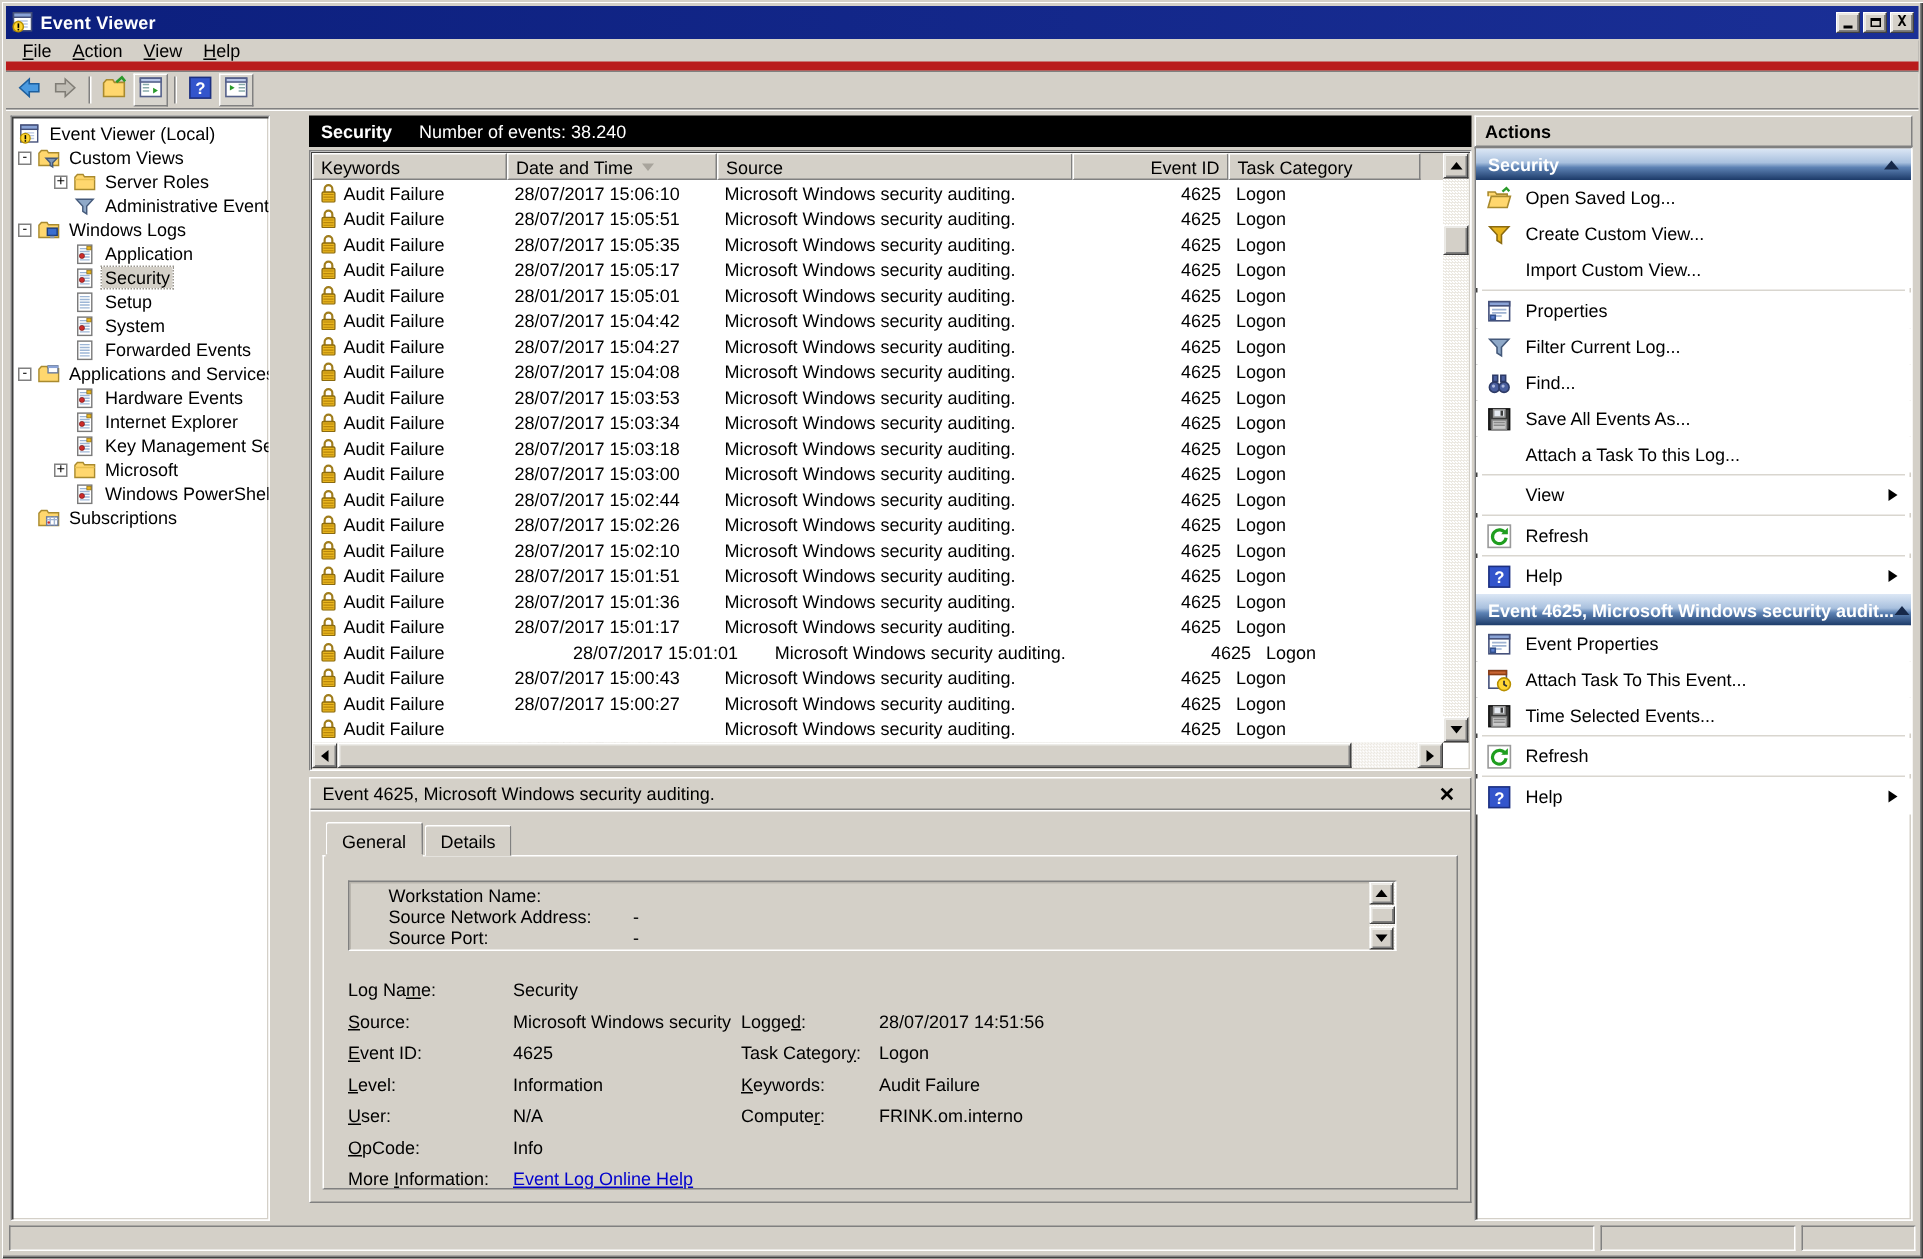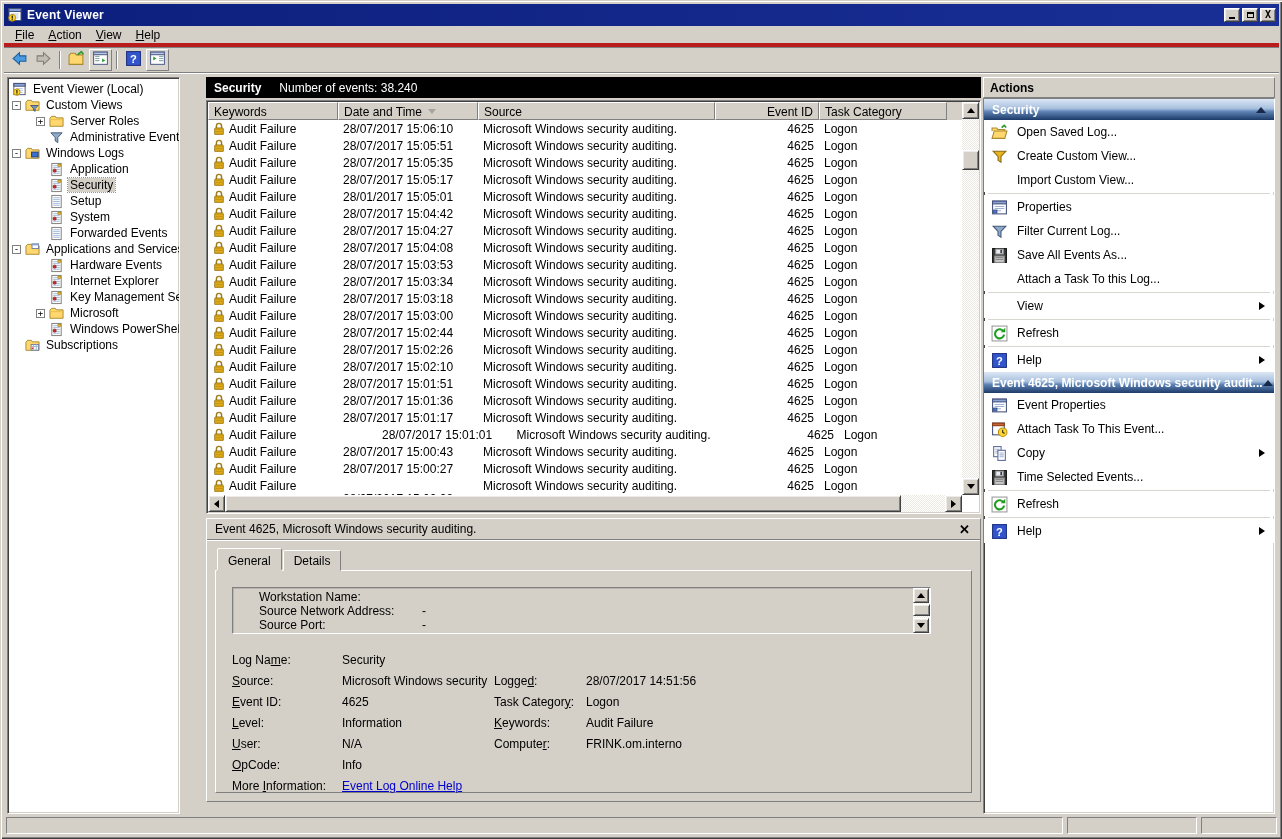--- a/index.html
+++ b/index.html
@@ -18,21 +18,21 @@
   .winbtns { margin-left:auto; display:flex; gap:2px; }
   .winbtn { width:16px; height:14px; background:#d4d0c8; border:1px solid;
     border-color:#fff #404040 #404040 #fff; box-shadow:inset 1px 1px 0 #ecebe7, inset -1px -1px 0 #808080;
     display:flex; align-items:center; justify-content:center; font-size:9px; font-weight:bold; line-height:1; }
   .glyph-min { align-self:flex-end; margin-bottom:2px; width:6px; border-bottom:2px solid #000; }
   .glyph-max { width:7px; height:6px; border:1px solid #000; border-top:2px solid #000; }
   .glyph-close { font-size:10px; font-weight:bold; font-family:"DejaVu Sans Mono",monospace; }
 
   
   .menubar { position:absolute; left:3px; top:25px; right:3px; height:21px; background:#d4d0c8;
-    display:flex; align-items:center; padding-left:4px; border-bottom:4px solid #b91c1c; box-shadow:0 1px 0 #808080; }
+    display:flex; align-items:center; padding-left:4px; border-bottom:6px solid #b91c1c; box-shadow:0 1px 0 #808080; }
   .menuitem { padding:2px 7px; }
   .menuitem u { text-decoration:underline; }
   .toolbar { position:absolute; left:3px; top:47px; right:3px; height:25px; background:#d4d0c8;
     display:flex; align-items:center; padding-left:4px; gap:1px; border-bottom:1px solid #808080; box-shadow:0 1px 0 #fff; }
   .tbtn { width:23px; height:22px; display:flex; align-items:center; justify-content:center; }
   .tbtn.toggled { border:1px solid; border-color:#fff #808080 #808080 #fff; background:#d8d5ce; }
   .tsep { width:2px; height:18px; margin:0 3px; border-left:1px solid #808080; border-right:1px solid #fff; }
   .tbtn svg { width:17px; height:17px; }
 
   
@@ -855,20 +855,30 @@
         <span>Properties</span>
       </div>
       <div class="action-item">
         <span class="aicon"><svg viewBox="0 0 16 16">
             <path d="M2 3h12l-4.6 5v5.4l-2.8-1.8V8z" fill="#8fa9c8" stroke="#44597a"></path>
           </svg></span>
         <span>Filter Current Log...</span>
       </div>
       <div class="action-item">
         <span class="aicon"><svg viewBox="0 0 16 16">
+            <path d="M4 3h3v4H4zM9 3h3v4H9z" fill="#4a5f9e" stroke="#2c3a66"></path>
+            <circle cx="5" cy="10.5" r="3.2" fill="#4a5f9e" stroke="#2c3a66"></circle>
+            <circle cx="11" cy="10.5" r="3.2" fill="#4a5f9e" stroke="#2c3a66"></circle>
+            <circle cx="4.4" cy="9.8" r="1" fill="#aebbdf"></circle>
+            <circle cx="10.4" cy="9.8" r="1" fill="#aebbdf"></circle>
+          </svg></span>
+        <span>Find...</span>
+      </div>
+      <div class="action-item">
+        <span class="aicon"><svg viewBox="0 0 16 16">
             <rect x="1.5" y="1.5" width="13" height="13" fill="#3a3a3a" stroke="#111"></rect>
             <rect x="4.5" y="2" width="7" height="4.6" fill="#e7ebf2" stroke="#999"></rect>
             <rect x="8.8" y="2.6" width="1.6" height="3.2" fill="#3a3a3a"></rect>
             <rect x="3.5" y="8.5" width="9" height="6" fill="#c9c9c9" stroke="#888"></rect>
             <path d="M4.5 10h7M4.5 11.8h7" stroke="#8a8a8a"></path>
           </svg></span>
         <span>Save All Events As...</span>
       </div>
       <div class="action-item">
         <span class="aicon"></span>
@@ -915,30 +925,20 @@
         <span class="aicon"><svg viewBox="0 0 16 16">
             <rect x="1.5" y="2" width="11" height="11" fill="#fff" stroke="#44507a"></rect>
             <rect x="1.5" y="2" width="11" height="2.4" fill="#c86432" stroke="#8a3c14"></rect>
             <circle cx="11" cy="10.5" r="4" fill="#ffd633" stroke="#b89000"></circle>
             <path d="M11 8.3v2.4l1.8 1" fill="none" stroke="#333" stroke-width="1.1"></path>
           </svg></span>
         <span>Attach Task To This Event...</span>
       </div>
       <div class="action-item">
         <span class="aicon"><svg viewBox="0 0 16 16">
-            <rect x="2.5" y="1.5" width="7" height="9.5" fill="#fff" stroke="#5a6a9e"></rect>
-            <path d="M4 4h4M4 5.8h4M4 7.6h4" stroke="#9fb3d2"></path>
-            <rect x="6.5" y="5" width="7" height="9.5" fill="#fff" stroke="#5a6a9e"></rect>
-            <path d="M8 7.5h4M8 9.3h4M8 11.1h4" stroke="#9fb3d2"></path>
-          </svg></span>
-        <span>Copy</span>
-        <span class="submenu-arr"></span>
-      </div>
-      <div class="action-item">
-        <span class="aicon"><svg viewBox="0 0 16 16">
             <rect x="1.5" y="1.5" width="13" height="13" fill="#3a3a3a" stroke="#111"></rect>
             <rect x="4.5" y="2" width="7" height="4.6" fill="#e7ebf2" stroke="#999"></rect>
             <rect x="8.8" y="2.6" width="1.6" height="3.2" fill="#3a3a3a"></rect>
             <rect x="3.5" y="8.5" width="9" height="6" fill="#c9c9c9" stroke="#888"></rect>
             <path d="M4.5 10h7M4.5 11.8h7" stroke="#8a8a8a"></path>
           </svg></span>
         <span>Time Selected Events...</span>
       </div>
       <div class="action-sep"></div>
       <div class="action-item">

